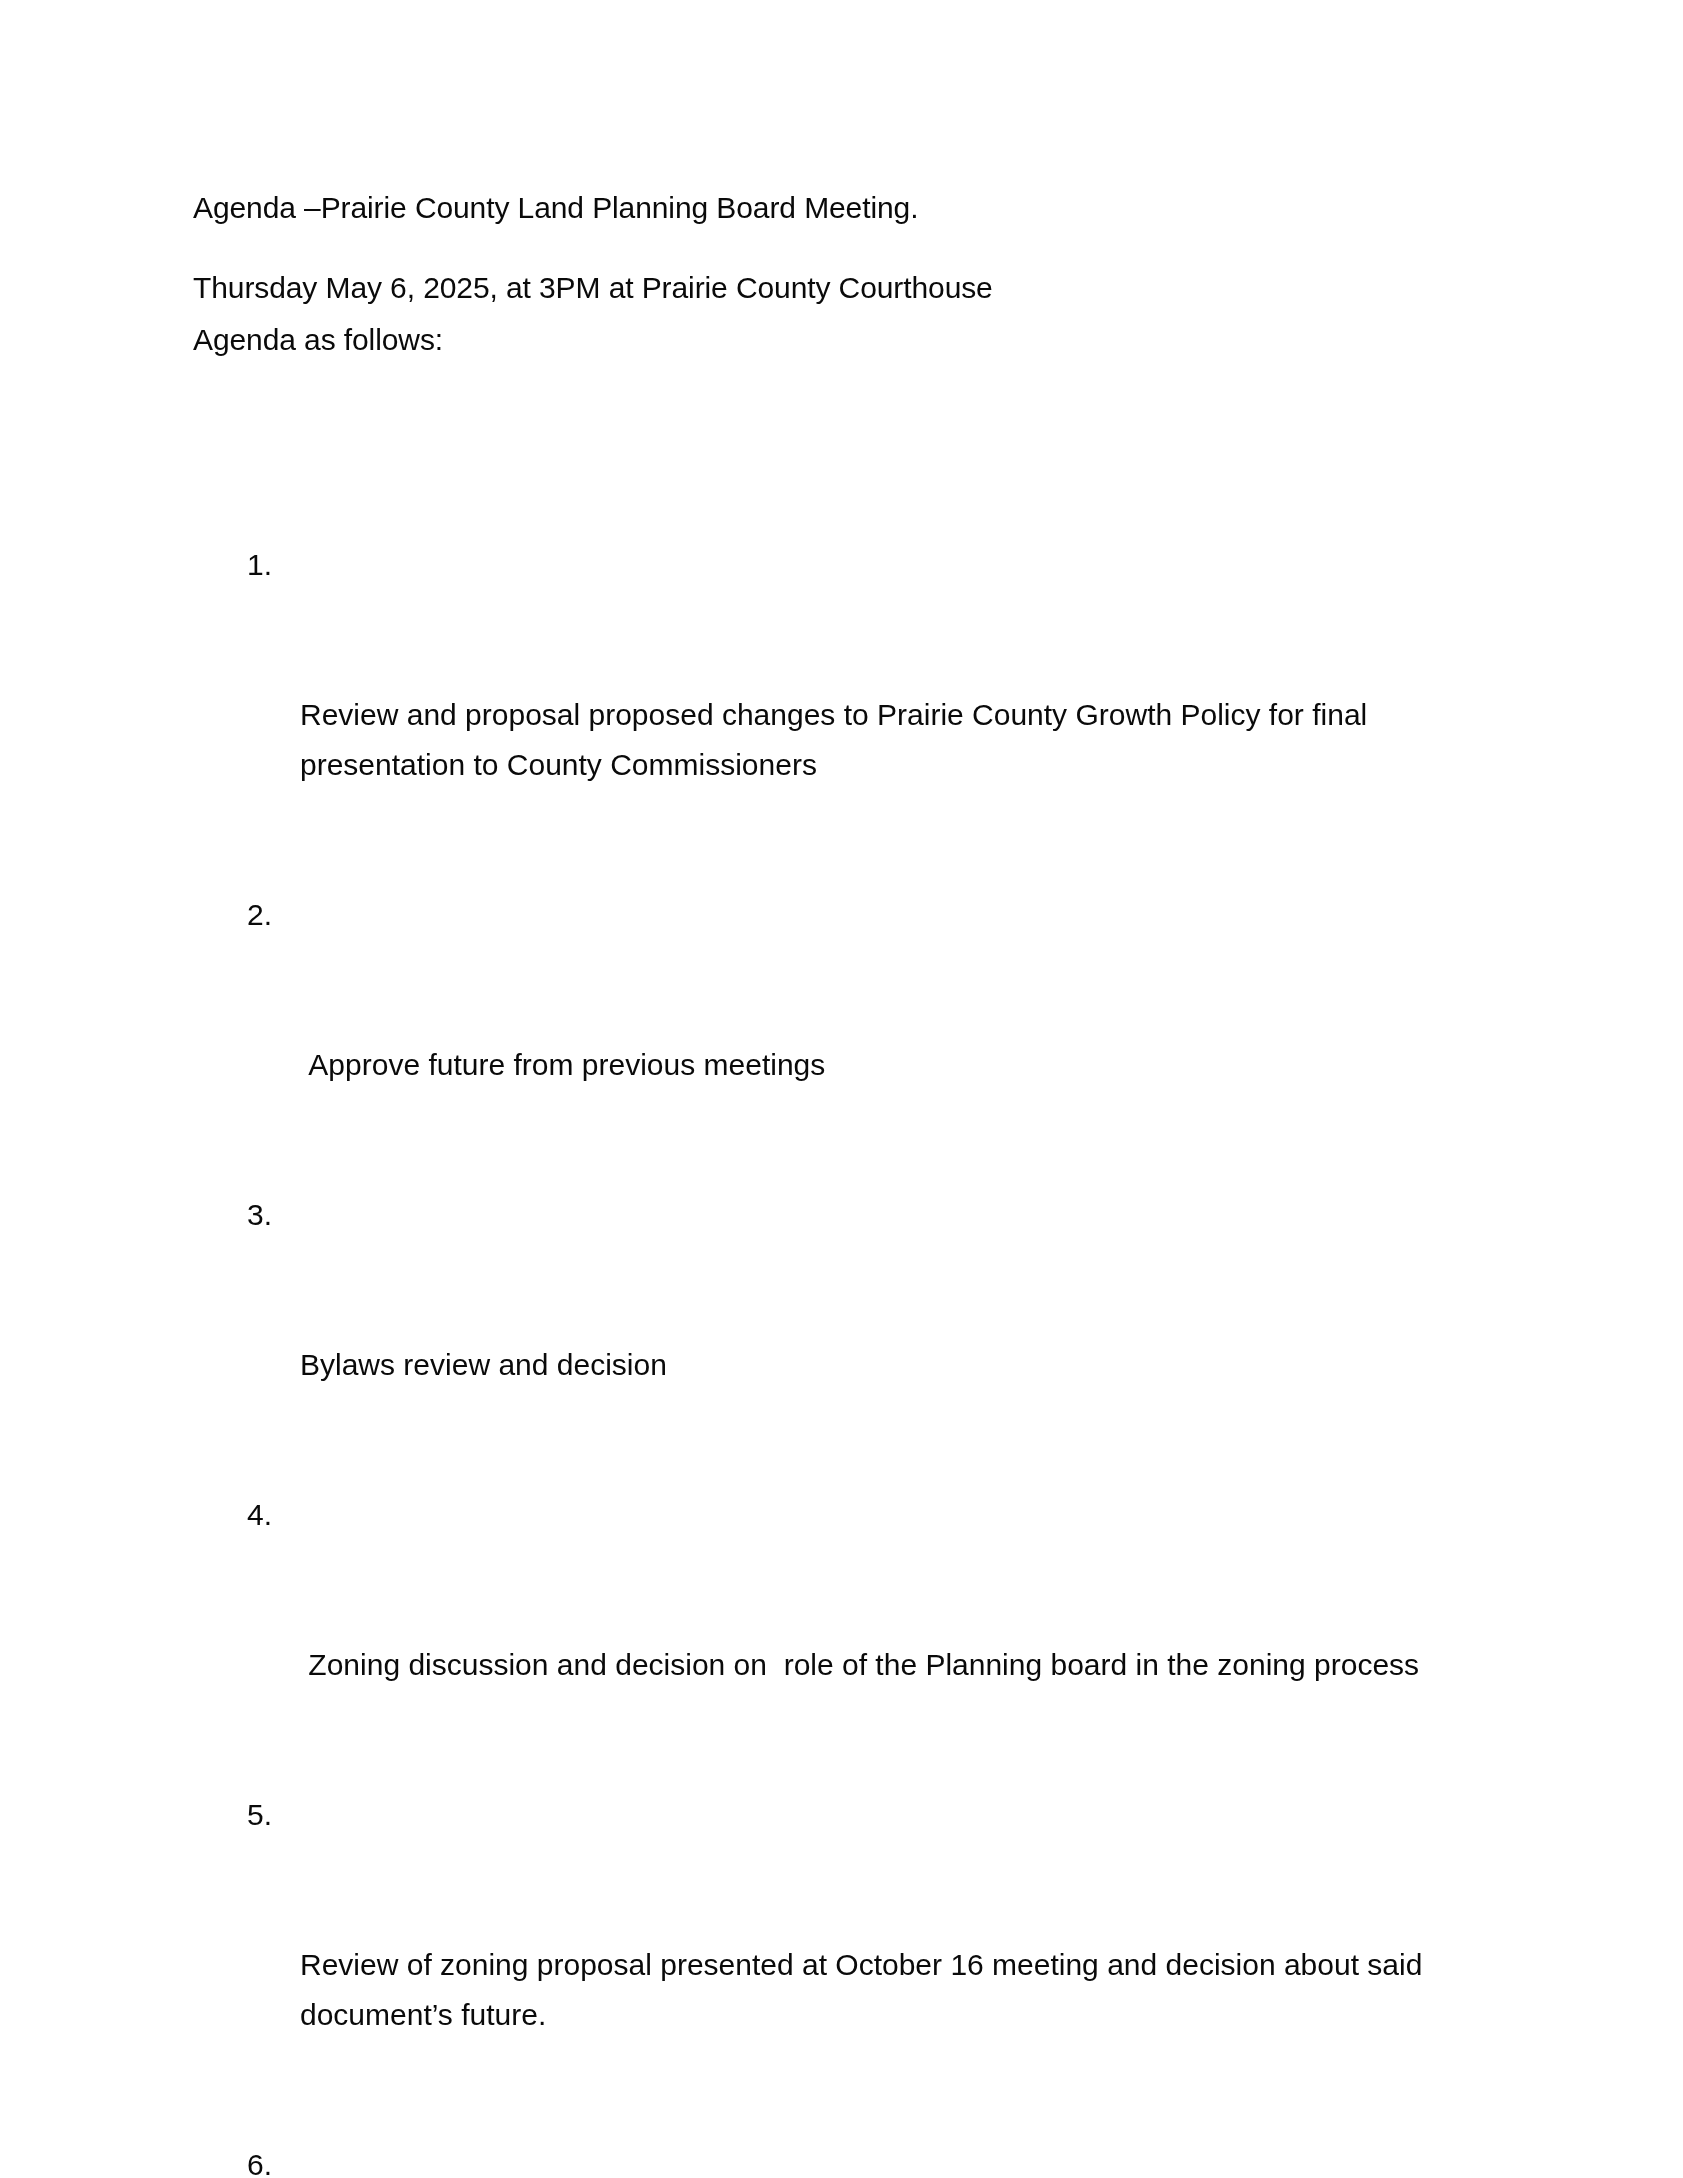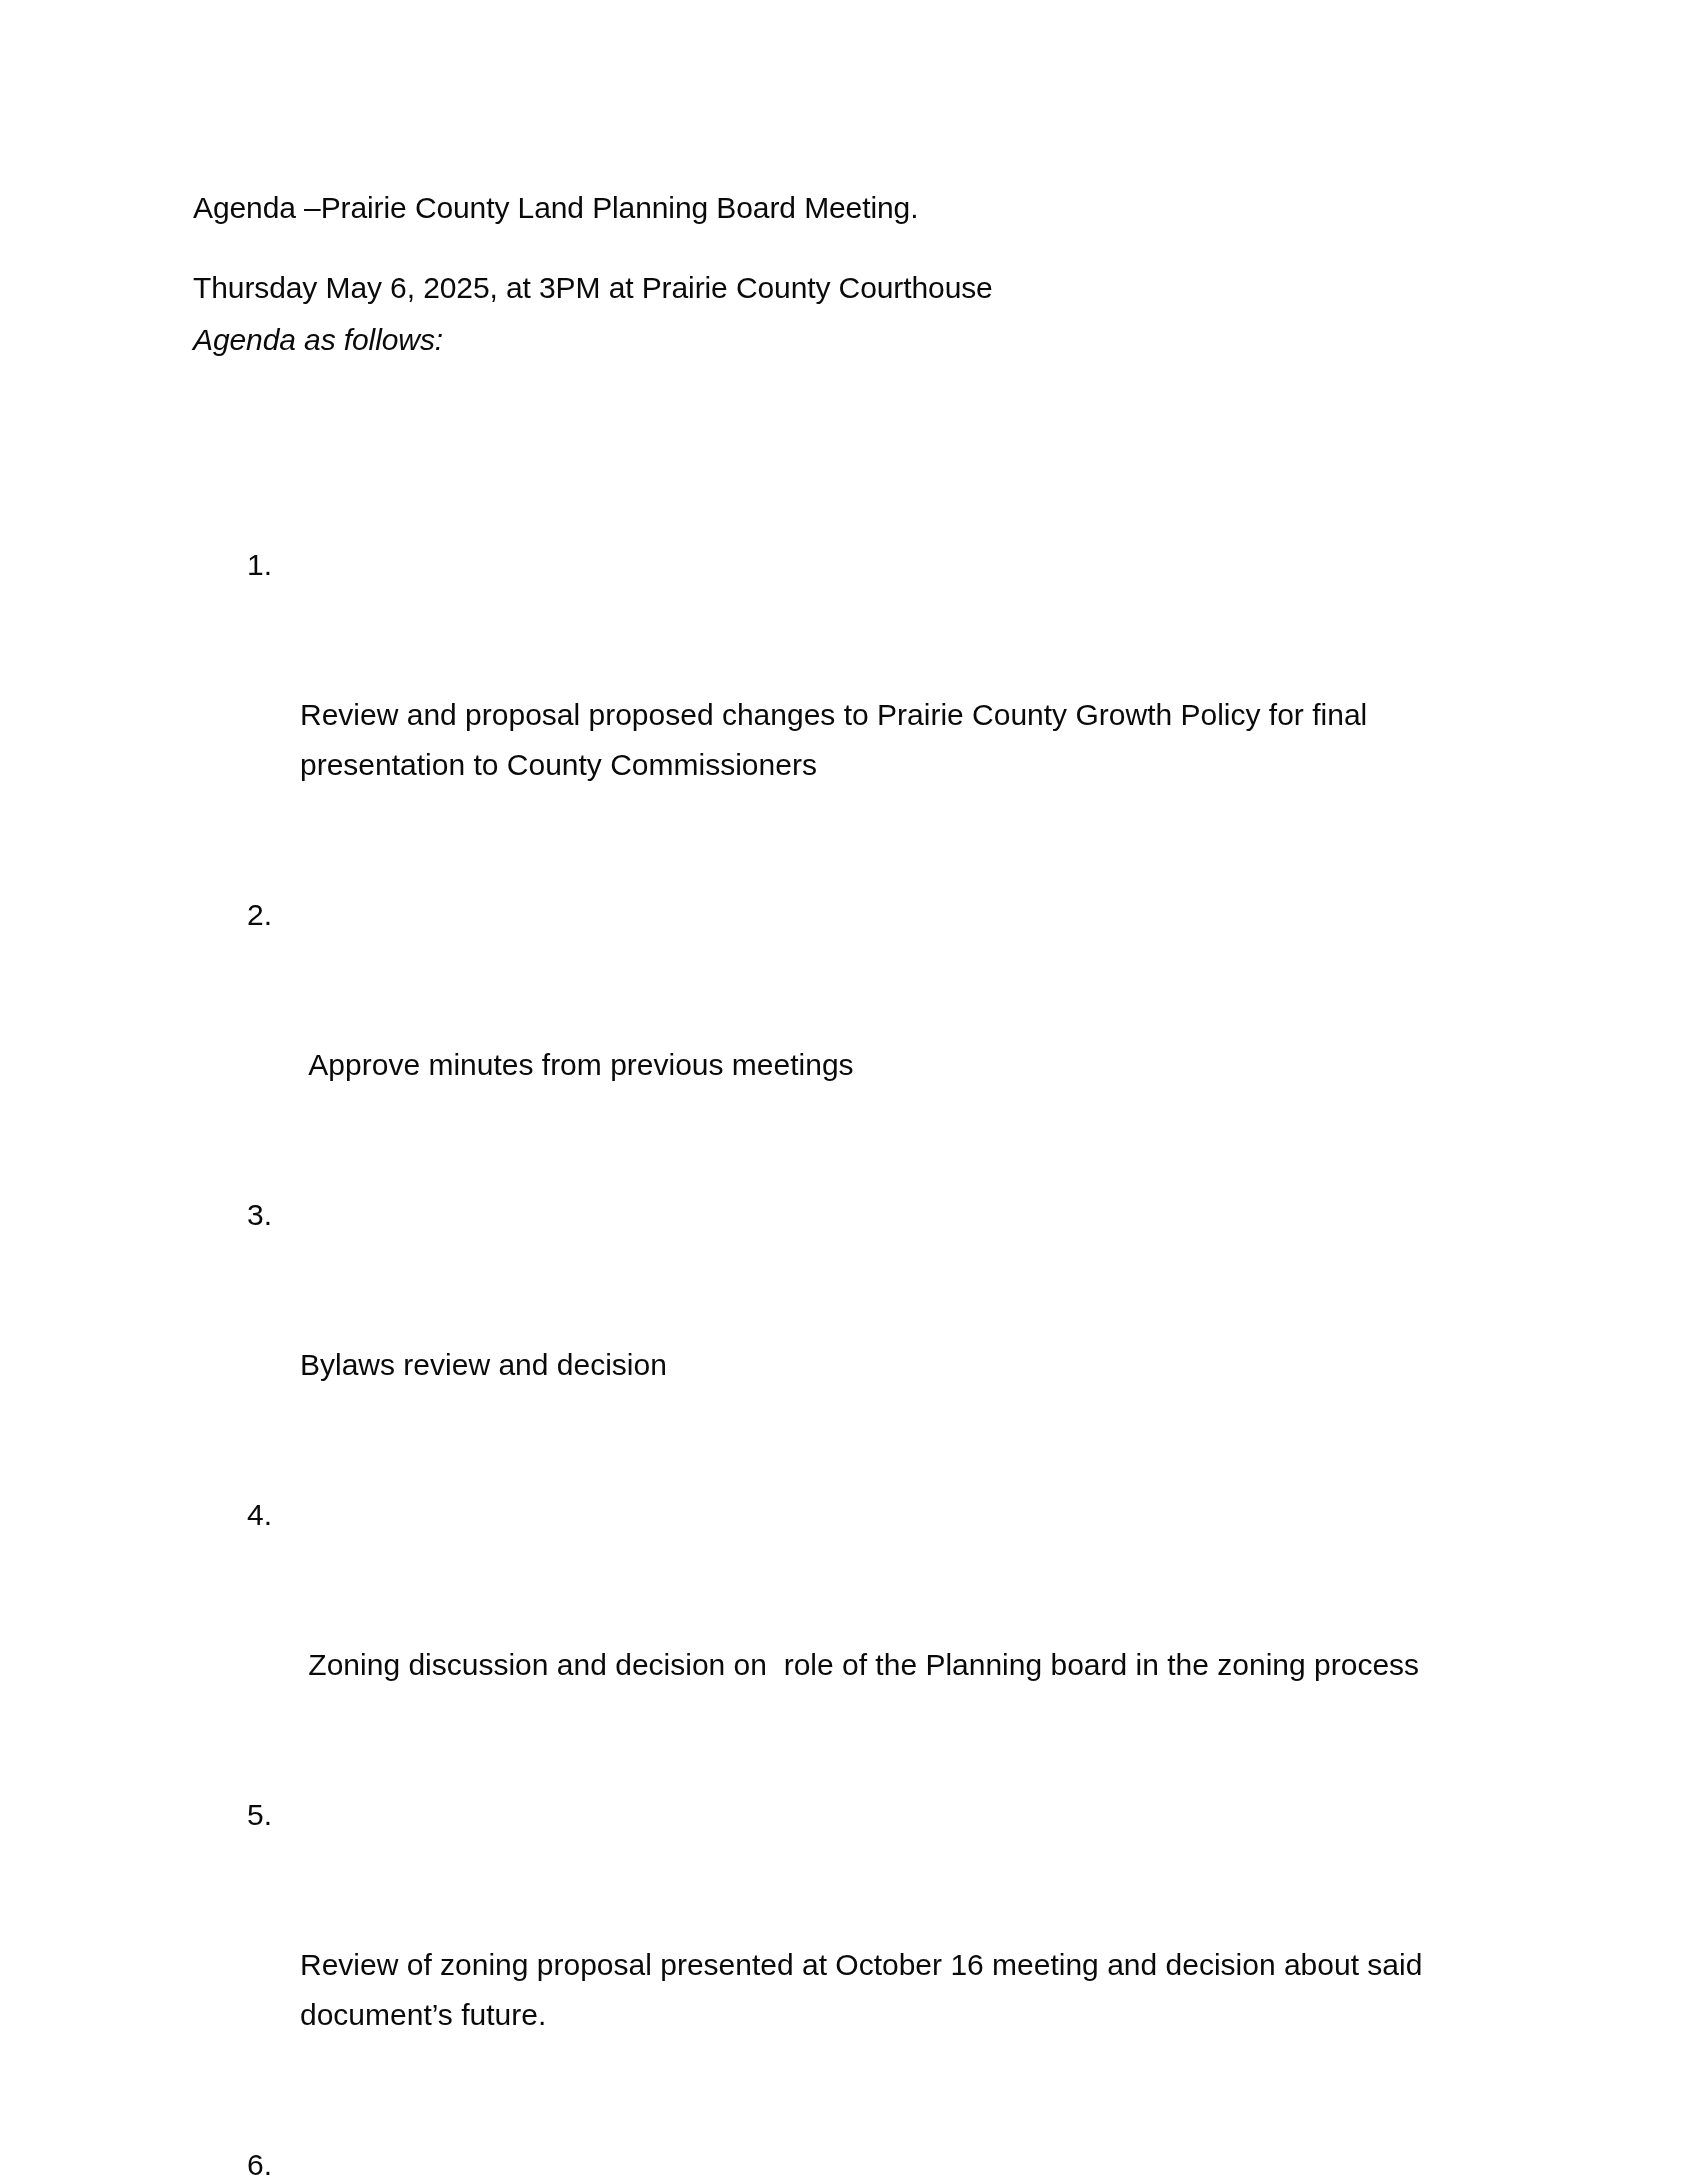--- a/index.html
+++ b/index.html
@@ -32,21 +32,20 @@
     color: #0a0a0a;
   }
   .title-line {
     margin-bottom: 40px;
   }
   .date-line {
     margin-bottom: 0px;
   }
   .follows-line {
     margin-top: 12px;
-    font-style: italic;
   }
   .agenda-list {
     margin: 0;
     padding: 0;
     list-style: none;
     position: absolute;
     left: 193px;
     top: 540px;
     width: 1247px;
   }
@@ -85,21 +84,21 @@
     <div class="head-line follows-line">Agenda as follows:</div>
   </div>
 
   <ol class="agenda-list">
     <li class="agenda-item">
       <span class="item-number">1.</span>
       <span class="item-text">Review and proposal proposed changes to Prairie County Growth Policy for final presentation to County Commissioners</span>
     </li>
     <li class="agenda-item">
       <span class="item-number">2.</span>
-      <span class="item-text"> Approve minutes from previous meetings</span>
+      <span class="item-text"> Approve future from previous meetings</span>
     </li>
     <li class="agenda-item">
       <span class="item-number">3.</span>
       <span class="item-text">Bylaws review and decision</span>
     </li>
     <li class="agenda-item">
       <span class="item-number">4.</span>
       <span class="item-text"> Zoning discussion and decision on  role of the Planning board in the zoning process</span>
     </li>
     <li class="agenda-item">

